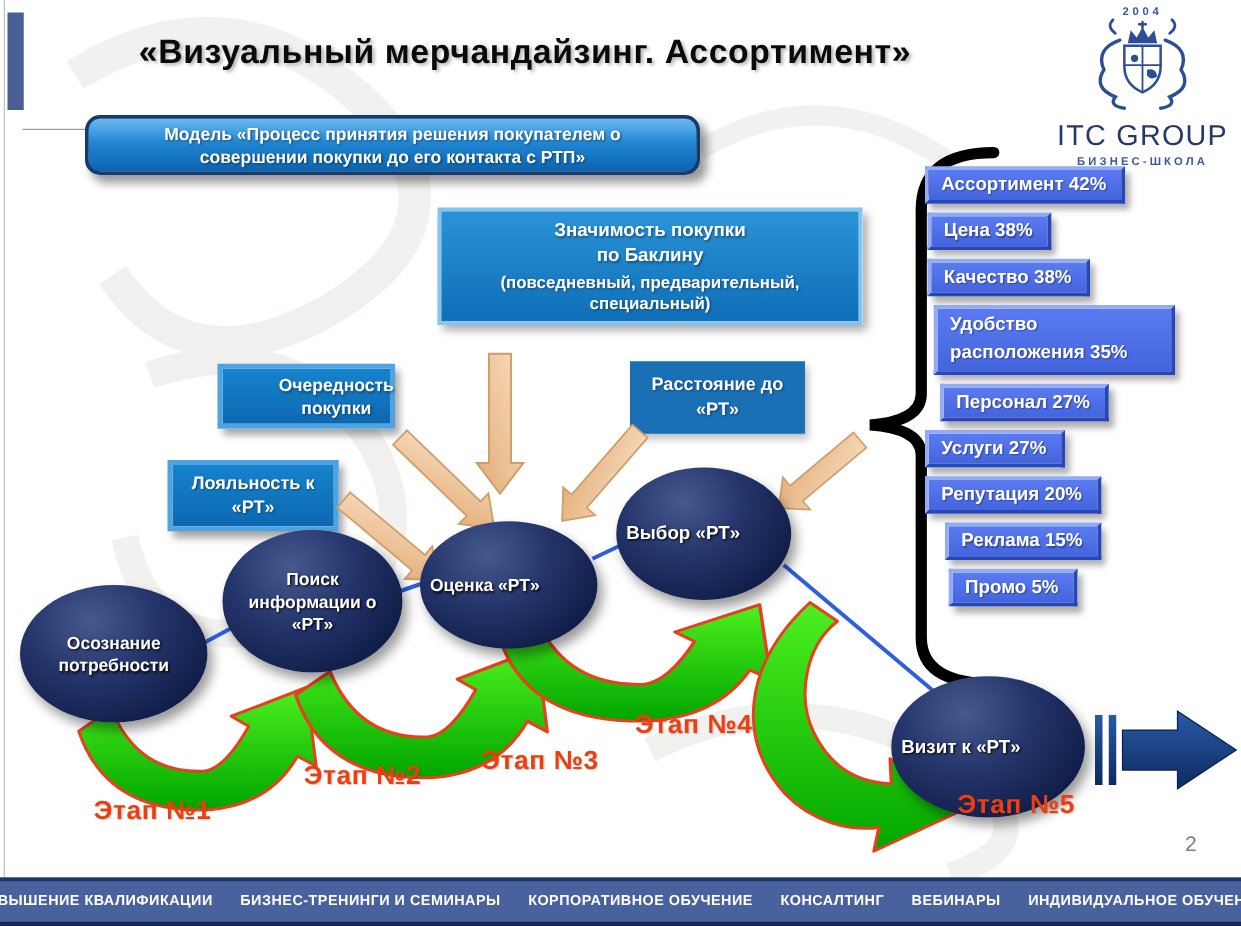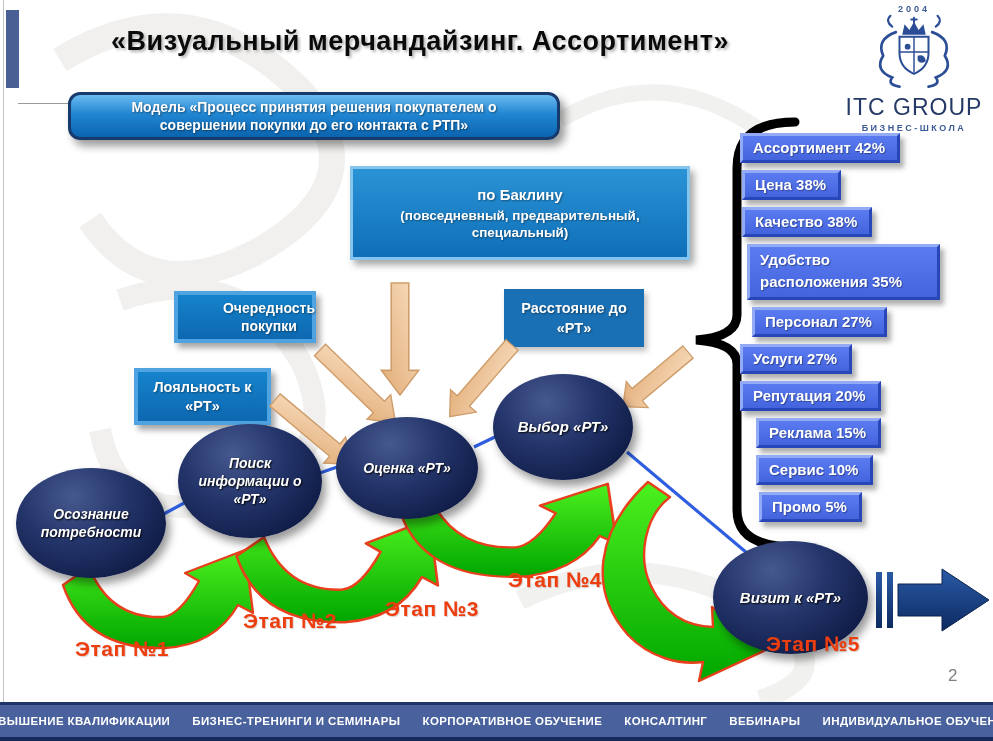--- a/index.html
+++ b/index.html
@@ -68,23 +68,23 @@
     background:linear-gradient(180deg,#1583cc,#0d68b0);
     border:4px solid #4fa3e0;box-shadow:4px 5px 6px rgba(0,0,0,.35);
     font-size:14.5px;line-height:19px;
   }
 
   
   .stage-ellipse{
     border-radius:50%;box-sizing:border-box;
     background:radial-gradient(ellipse at 38% 26%, #46598e 0%, #24356b 40%, #101d48 78%, #0b1538 100%);
     box-shadow:4px 6px 9px rgba(0,0,0,.4);
-    display:flex;justify-content:center;align-items:center;text-align:center;
+    display:flex;align-items:center;text-align:center;
     color:#fff;font-weight:bold;font-size:14px;line-height:18px;
-    text-shadow:1px 1px 2px #000;padding:8px;font-style:italic;
+    text-shadow:1px 1px 2px #000;padding:8px;
   }
   .e1{left:16px; top:468px;width:150px;height:110px;}
   .e2{left:178px;top:424px;width:144px;height:114px;}
   .e3{left:336px;top:417px;width:142px;height:102px;}
   .e4{left:493px;top:374px;width:140px;height:106px;font-size:15px;}
   .e5{left:713px;top:541px;width:155px;height:113px;font-size:15px;}
 
   
   .stage-label{
     color:#ed3e0f;font-weight:bold;font-size:21px;letter-spacing:.5px;
@@ -160,20 +160,21 @@
 </div>
 
 <div class="abs connector-gray"></div>
 
 <div class="abs model-box">
   <div>Модель «Процесс принятия решения покупателем о</div>
   <div>совершении покупки до его контакта  с  РТП»</div>
 </div>
 
 <div class="abs blue-box significance-box">
+  <div>Значимость покупки</div>
   <div>по Баклину</div>
   <div class="sub">(повседневный, предварительный, специальный)</div>
 </div>
 <div class="abs blue-box order-box">
   <div>Очередность покупки</div>
 </div>
 <div class="abs blue-box distance-box">
   <div>Расстояние до «РТ»</div>
 </div>
 <div class="abs blue-box loyalty-box">
@@ -253,21 +254,20 @@
 
 <div class="abs bars">
   <div class="bar" style="margin-left:0px">Ассортимент 42%</div>
   <div class="bar" style="margin-left:2px">Цена 38%</div>
   <div class="bar" style="margin-left:2px">Качество 38%</div>
   <div class="bar wrap2" style="margin-left:7px">Удобство расположения 35%</div>
   <div class="bar" style="margin-left:12px">Персонал 27%</div>
   <div class="bar" style="">Услуги 27%</div>
   <div class="bar" style="">Репутация 20%</div>
   <div class="bar" style="margin-left:16px">Реклама 15%</div>
-  <div class="bar" style="margin-left:16px">Сервис 10%</div>
   <div class="bar" style="margin-left:19px">Промо 5%</div>
 </div>
 
 <div class="abs page-number">2</div>
 
 <div class="abs footer">
   <span class="footer-item">ПОВЫШЕНИЕ КВАЛИФИКАЦИИ</span>
   <span class="footer-sep"></span>
   <span class="footer-item">БИЗНЕС-ТРЕНИНГИ И СЕМИНАРЫ</span>
   <span class="footer-sep"></span>

